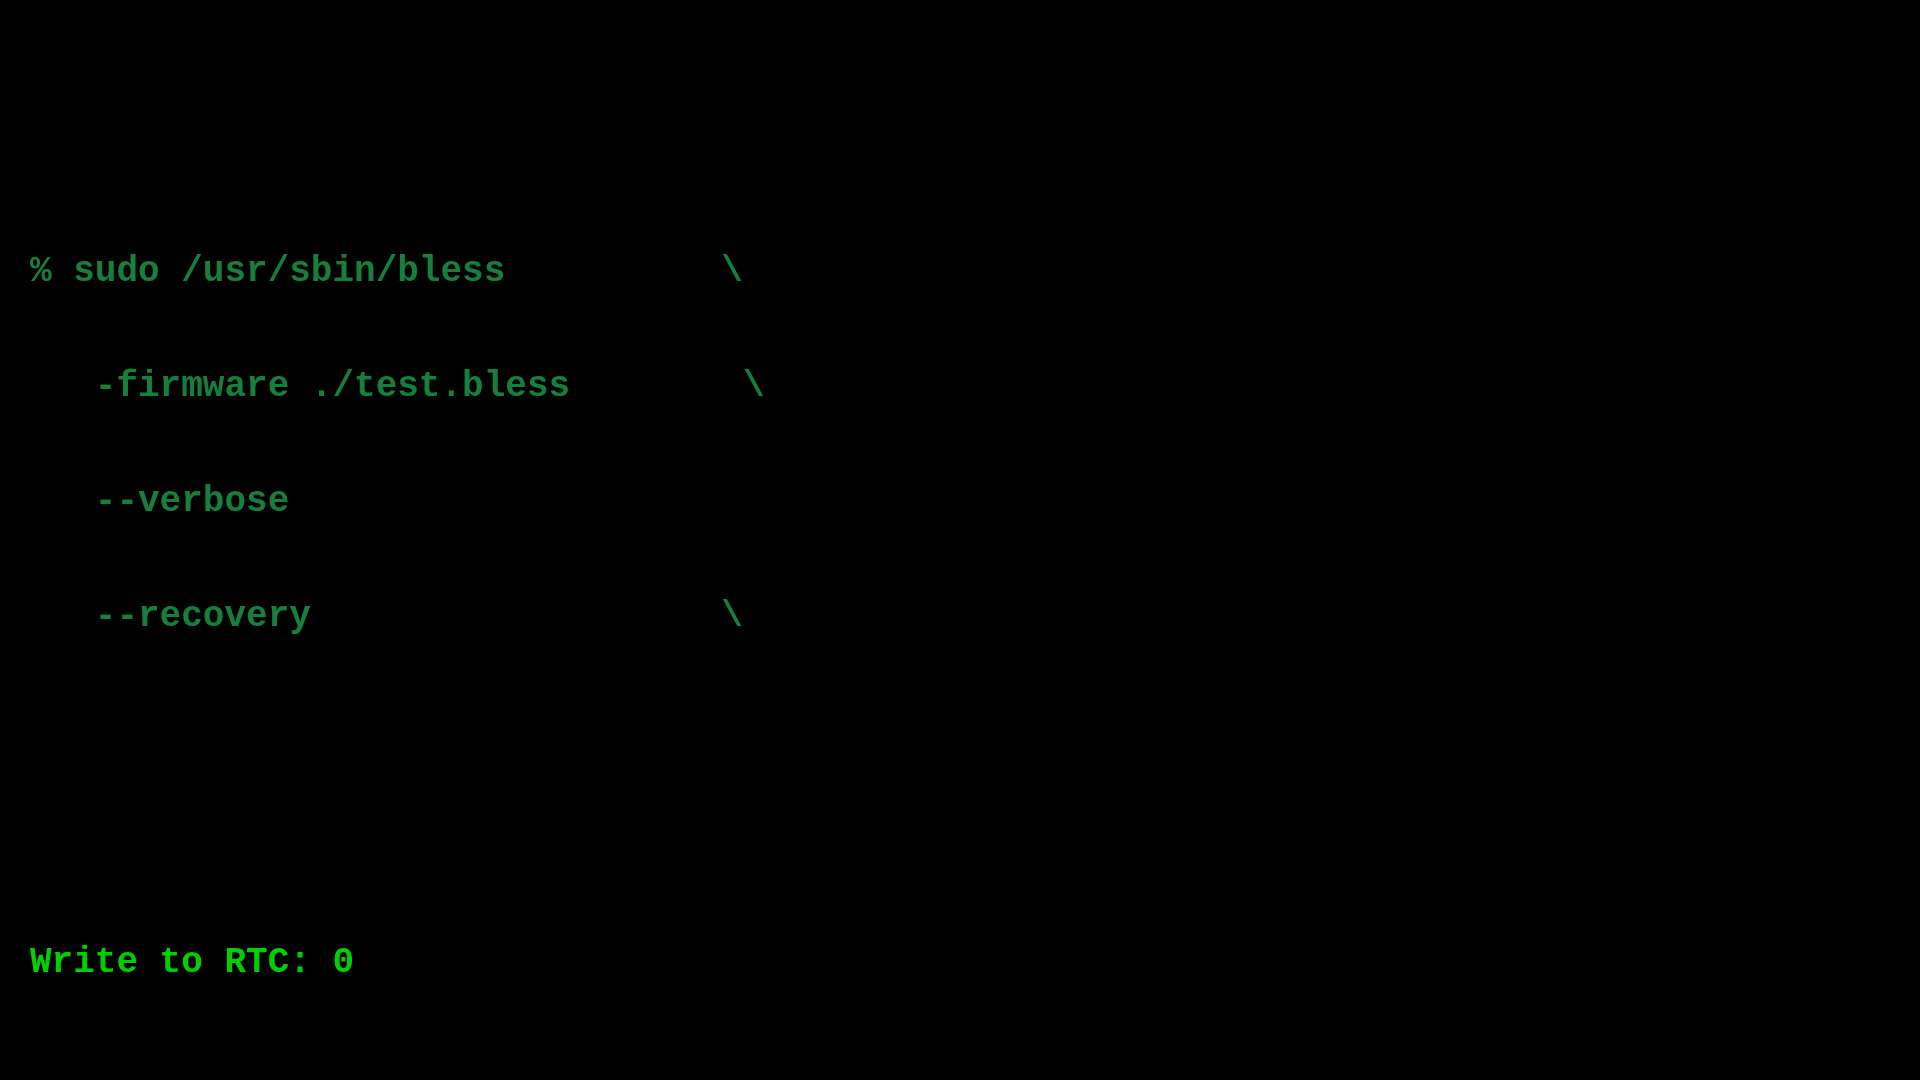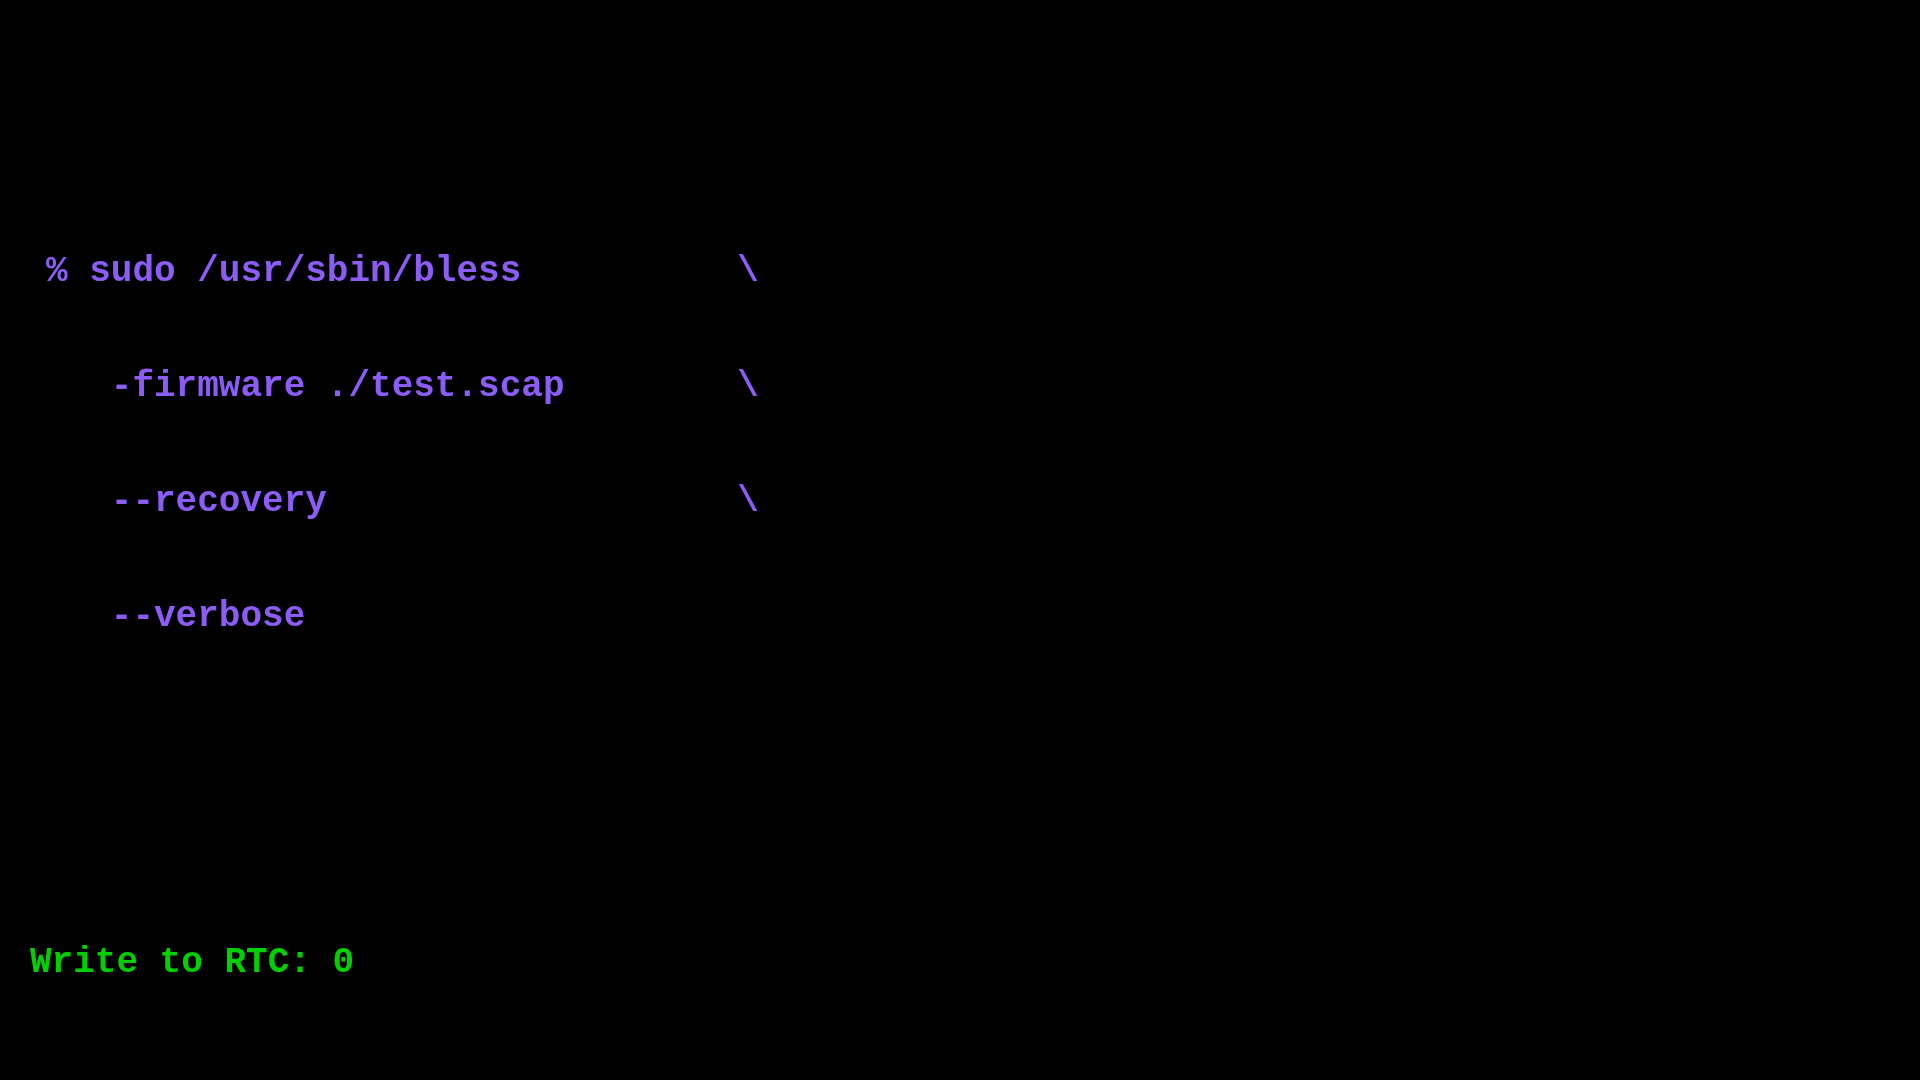--- a/index.html
+++ b/index.html
@@ -16,35 +16,34 @@
       font-size: 36px;
       line-height: 1.6;
       padding-top: 185px;
       padding-left: 30px;
       overflow: hidden;
     }
     .terminal {
       white-space: pre;
     }
     .cmd {
-      color: #8b5cf6;
-      margin-left: 16px;
+      color: #15803d;
     }
     .out {
       color: #00d000;
     }
   </style>
 </head>
 <body>
 
 <div class="terminal">
 <div class="cmd">% sudo /usr/sbin/bless          \</div>
-<div class="cmd">   -firmware ./test.scap        \</div>
+<div class="cmd">   -firmware ./test.bless        \</div>
+<div class="cmd">   --verbose</div>
 <div class="cmd">   --recovery                   \</div>
-<div class="cmd">   --verbose</div>
 <div>&nbsp;</div>
 <div>&nbsp;</div>
 <div class="out">Write to RTC: 0</div>
 
 
 
 
 
 </div>
 

